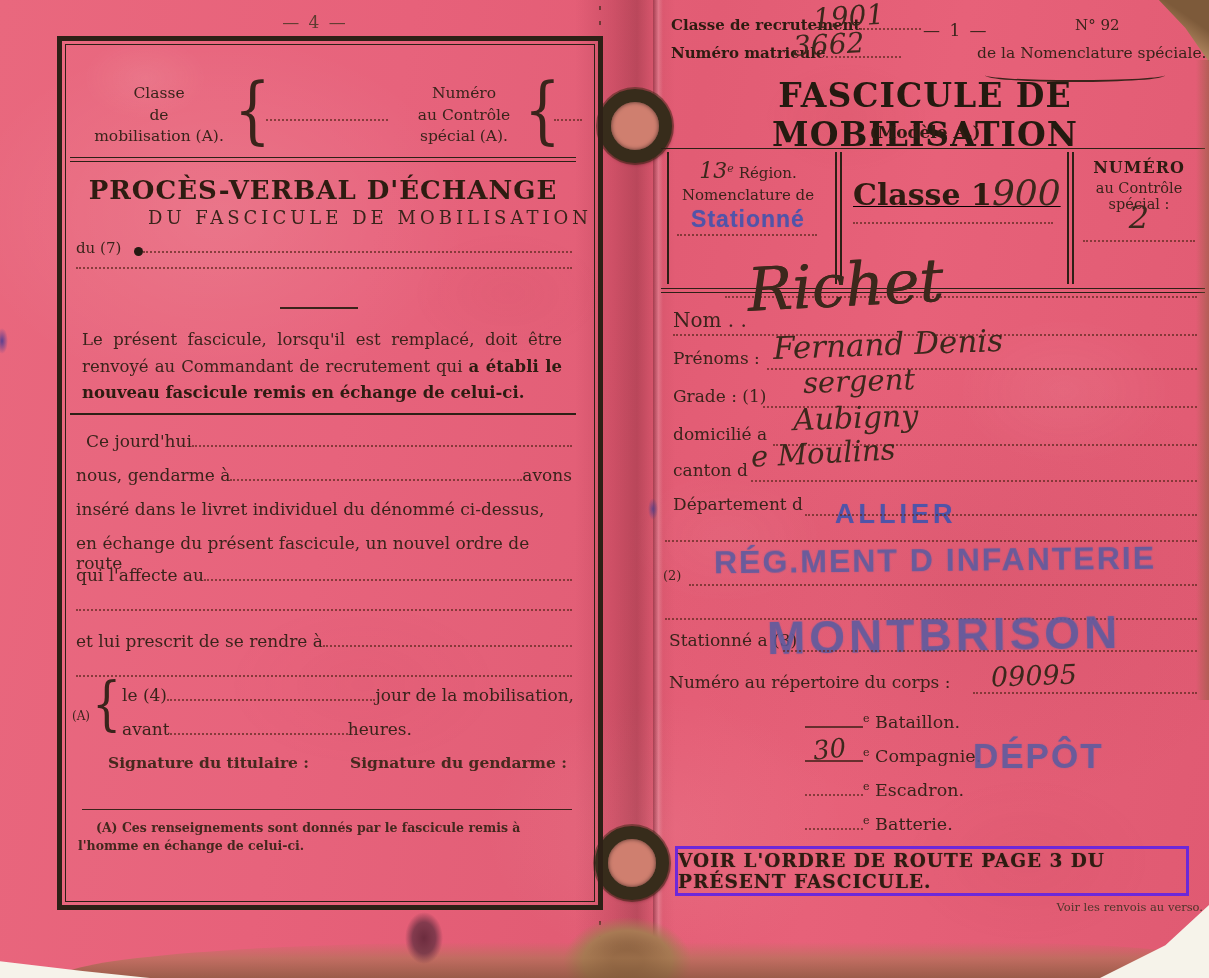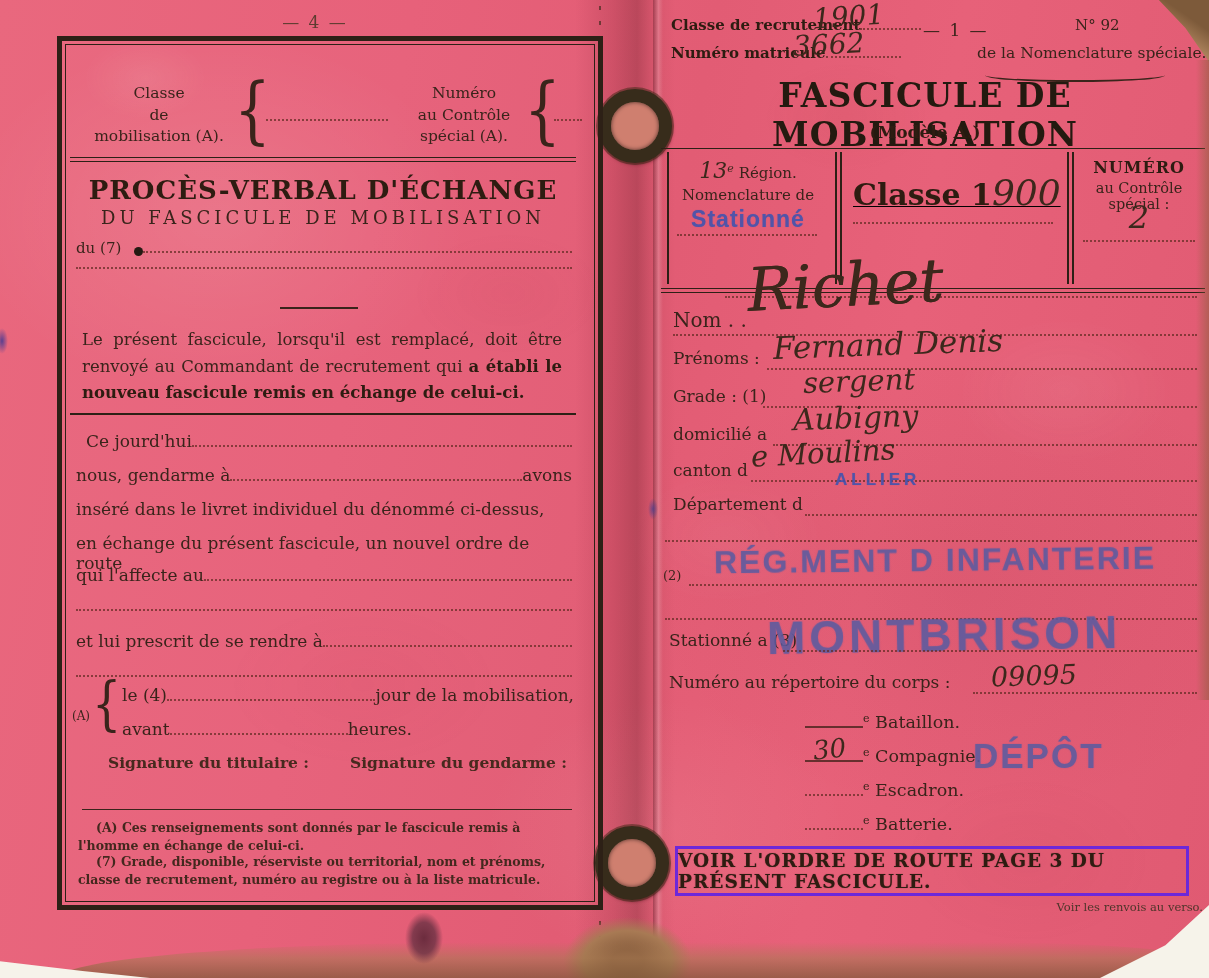--- a/index.html
+++ b/index.html
@@ -87,21 +87,21 @@
 
       <div class="abs lbl ctr" style="left:338px;top:42px;width:128px;font-size:15.5px;line-height:1.4;white-space:pre-line;">Numéro
 au Contrôle
 spécial (A).</div>
       <div class="abs brace" style="left:462px;top:40px;">{</div>
       <div class="abs dseg" style="left:492px;top:78px;width:28px;"></div>
 
       <div class="abs dbl" style="left:8px;top:116px;width:506px;"></div>
 
       <div class="abs ctr bold" style="left:0;top:134px;width:522px;font-size:26px;letter-spacing:1px;">PROCÈS-VERBAL D'ÉCHANGE</div>
-      <div class="abs ctr lbl" style="left:0;top:166px;width:522px;font-size:18px;letter-spacing:4px;">DU FASCICULE DE MOBILISATION</div>
+      <div class="abs ctr lbl" style="left:0;top:166px;width:522px;font-size:18px;letter-spacing:4px;padding-left:47px;">DU FASCICULE DE MOBILISATION</div>
 
       <div class="row" style="left:14px;top:198px;width:496px;font-size:15px;">
         <span class="lbl">du (7)</span>
         <span class="abs" style="left:58px;top:8px;width:9px;height:9px;border-radius:50%;background:#241a12;"></span>
         <span class="dots" style="margin-left:22px;"></span>
       </div>
       <div class="abs dseg" style="left:14px;top:226px;width:496px;"></div>
       <div class="abs" style="left:218px;top:266px;width:78px;border-top:2px solid #3a241b;"></div>
 
       <div class="abs" style="left:20px;top:286px;width:480px;font-size:16.5px;line-height:1.62;text-align:justify;">
@@ -144,21 +144,20 @@
         <span class="lbl">avant</span>
         <span class="dots"></span>
         <span class="lbl">heures.</span>
       </div>
 
       <div class="abs lbl" style="left:46px;top:712px;font-size:15.5px;font-weight:bold;color:#47291e;">Signature du titulaire :</div>
       <div class="abs lbl" style="left:288px;top:712px;font-size:15.5px;font-weight:bold;color:#47291e;">Signature du gendarme :</div>
 
       <div class="abs" style="left:20px;top:768px;width:490px;border-top:1.5px solid #3a241b;"></div>
       <div class="abs lbl" style="left:16px;top:778px;width:494px;font-size:12.5px;line-height:1.45;text-indent:18px;font-weight:bold;color:#44281e;">(A) Ces renseignements sont donnés par le fascicule remis à l'homme en échange de celui-ci.</div>
-      <div class="abs lbl" style="left:16px;top:812px;width:494px;font-size:12.5px;line-height:1.45;text-indent:18px;font-weight:bold;color:#44281e;">(7) Grade, disponible, réserviste ou territorial, nom et prénoms, classe de recrutement, numéro au registre ou à la liste matricule.</div>
     </div>
   </div>
 
   <div class="abs" style="left:655px;top:0;width:554px;height:978px;">
 
     <div class="row" style="left:16px;top:16px;width:250px;font-size:15px;">
       <span class="lbl bold" style="font-weight:600;">Classe de recrutement</span>
       <span class="dots"></span>
     </div>
     <div class="abs hw" style="left:158px;top:0px;font-size:28px;transform:rotate(-4deg);">1901</div>
@@ -220,21 +219,21 @@
 
     <div class="abs lbl" style="left:18px;top:424px;font-size:17px;">domicilié a</div>
     <div class="abs hw" style="left:138px;top:400px;font-size:30px;transform:rotate(-2deg);">Aubigny</div>
     <div class="abs dseg" style="left:118px;top:444px;width:424px;"></div>
 
     <div class="abs lbl" style="left:18px;top:460px;font-size:17px;">canton d</div>
     <div class="abs hw" style="left:96px;top:436px;font-size:29px;transform:rotate(-3deg);">e Moulins</div>
     <div class="abs dseg" style="left:96px;top:480px;width:446px;"></div>
 
     <div class="abs lbl" style="left:18px;top:494px;font-size:17px;">Département d</div>
-    <div class="abs stamp blue" style="left:180px;top:470px;font-size:17px;letter-spacing:4px;">ALLIER</div>
+    <div class="abs stamp blue" style="left:180px;top:499px;font-size:27px;letter-spacing:4px;">ALLIER</div>
     <div class="abs dseg" style="left:150px;top:514px;width:392px;"></div>
 
     <div class="abs dseg" style="left:10px;top:540px;width:532px;"></div>
     <div class="abs ctr stamp violet" style="left:40px;top:542px;width:480px;font-size:32px;letter-spacing:2px;transform:rotate(-.6deg);">RÉG.MENT D INFANTERIE</div>
     <div class="abs lbl" style="left:8px;top:568px;font-size:13px;">(2)</div>
     <div class="abs dseg" style="left:34px;top:584px;width:508px;"></div>
     <div class="abs dseg" style="left:10px;top:618px;width:532px;"></div>
 
     <div class="abs lbl" style="left:14px;top:630px;font-size:17px;">Stationné a (3)</div>
     <div class="abs stamp violet" style="left:112px;top:608px;font-size:46px;letter-spacing:4px;transform:rotate(-1deg);">MONTBRISON</div>

